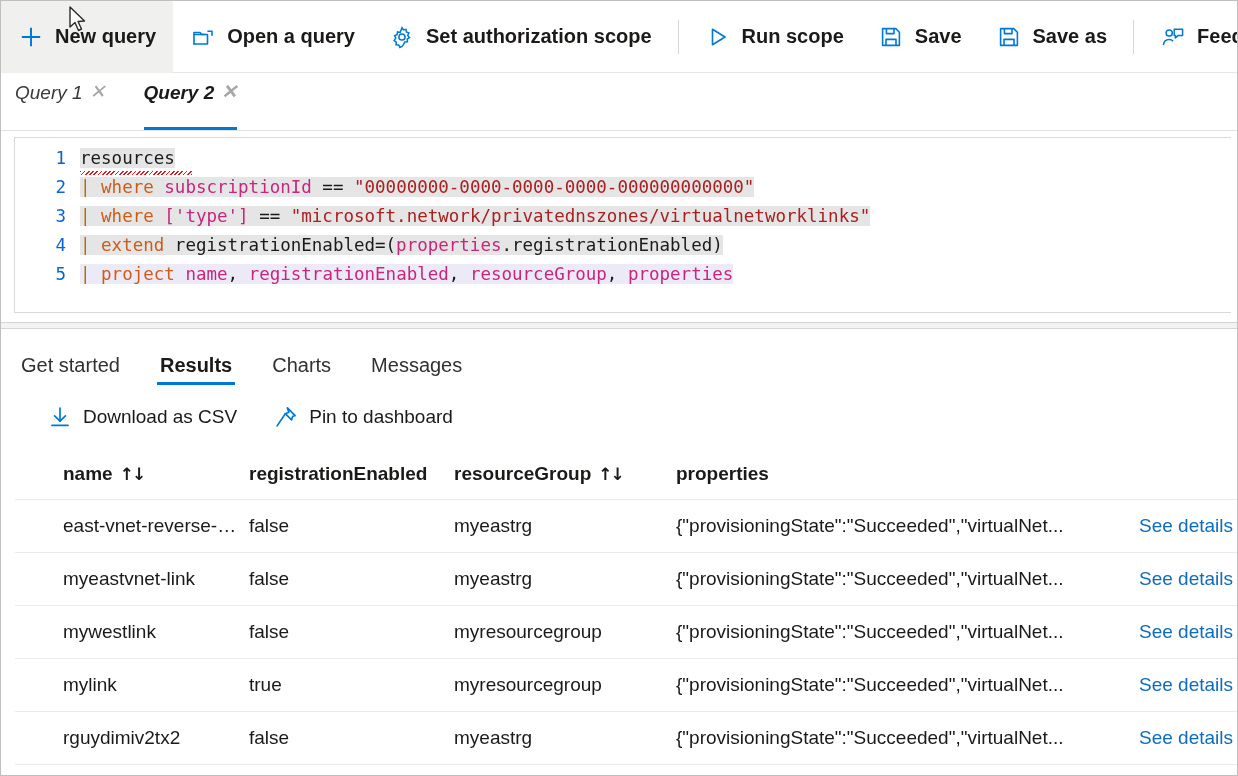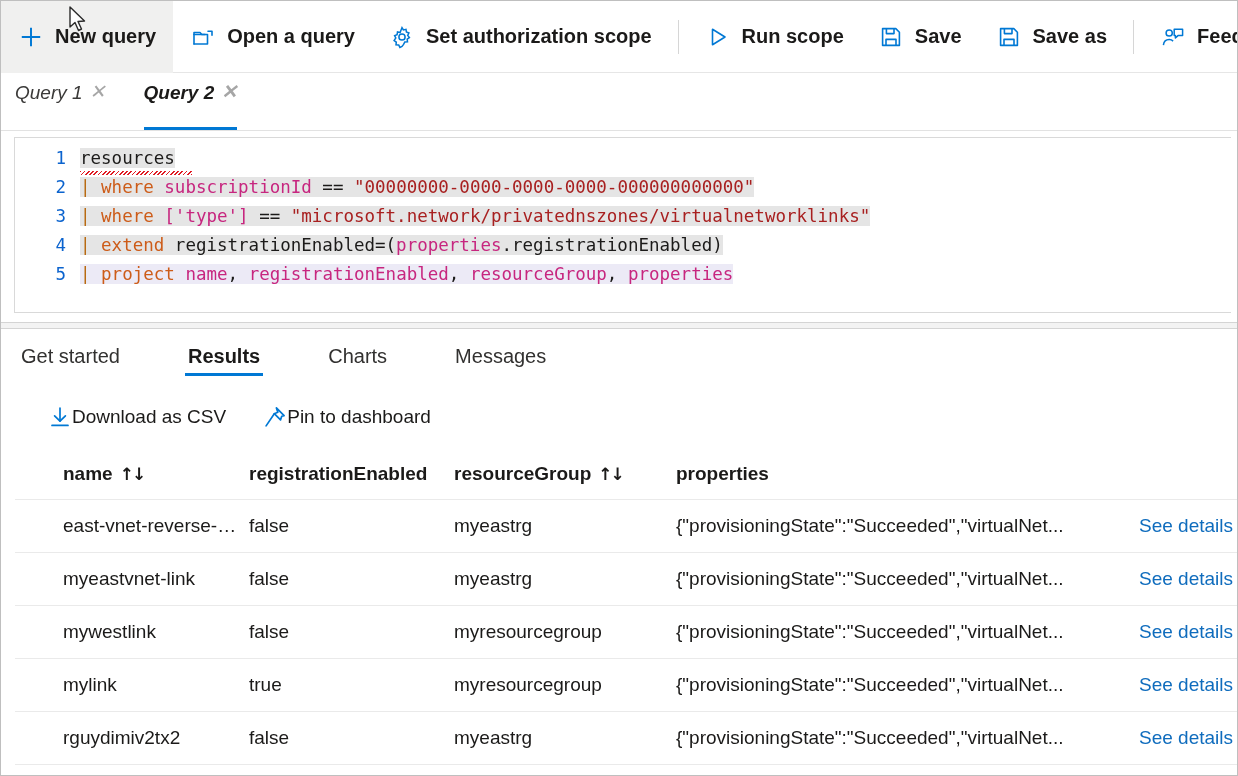--- a/index.html
+++ b/index.html
@@ -153,24 +153,23 @@
     margin-top: 9px;
     height: 7px;
     border-top: 1px solid #d4d4d4;
     border-bottom: 1px solid #d4d4d4;
     background: #f3f3f3;
   }
 
   
   #restabs {
     display: flex;
-    align-items: flex-start;
+    align-items: flex-end;
     padding-left: 17px;
     height: 62px;
-    gap: 28px;
   }
   .rtab {
     font-size: 20px;
     color: #323130;
     margin-right: 34px;
     padding: 16px 3px 14px 3px;
     position: relative;
     cursor: pointer;
     user-select: none;
   }
@@ -186,20 +185,21 @@
   
   #cmdbar {
     display: flex;
     align-items: center;
     padding-left: 47px;
     height: 52px;
   }
   .cbtn {
     display: flex;
     align-items: center;
+    gap: 11px;
     font-size: 19px;
     color: #1b1a19;
     margin-right: 37px;
     cursor: pointer;
     user-select: none;
   }
   .cbtn .ico {
     display: inline-flex;
     align-items: center;
     justify-content: center;

